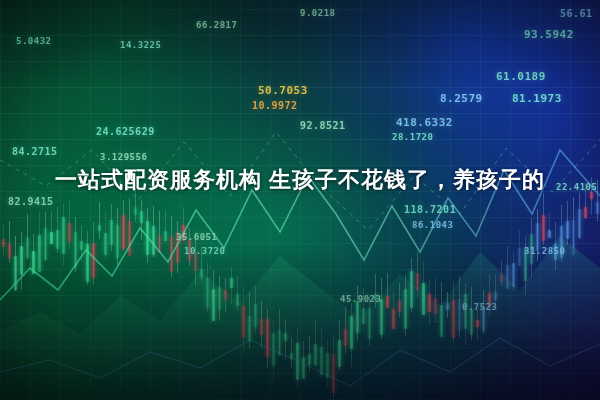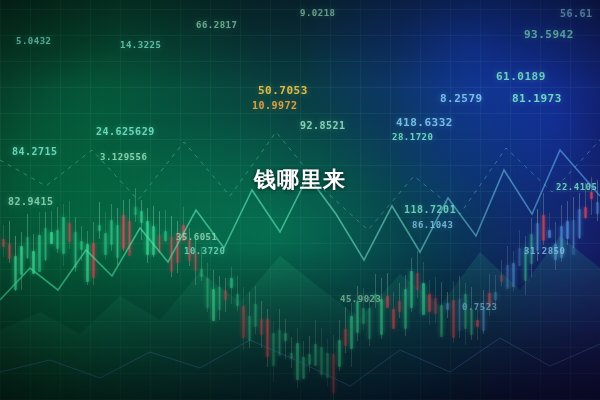--- a/index.html
+++ b/index.html
@@ -363,16 +363,16 @@
       <div class="num" style="left: 462px; top: 302px; color: rgb(138, 216, 255); font-size: 9px; text-shadow: rgba(138, 216, 255, 0.4) 0px 0px 6px;">0.7523</div>
       <div class="num" style="left: 524px; top: 246px; color: rgb(138, 216, 255); font-size: 9px; text-shadow: rgba(138, 216, 255, 0.4) 0px 0px 6px;">31.2850</div>
       <div class="num" style="left: 556px; top: 182px; color: rgb(126, 246, 214); font-size: 9px; text-shadow: rgba(126, 246, 214, 0.4) 0px 0px 6px;">22.4105</div>
       <div class="num" style="left: 300px; top: 8px; color: rgb(158, 240, 200); font-size: 9px; text-shadow: rgba(158, 240, 200, 0.4) 0px 0px 6px;">9.0218</div>
     </div>
 
   <div class="bg-dark-bottom"></div>
   <div class="vignette"></div>
 
   <div class="headline">
-    <span class="l2">钱哪里来</span>
+    <span class="l1">一站式配资服务机构 生孩子不花钱了，养孩子的</span>
   </div>
 
 </div>
 
 </body></html>

